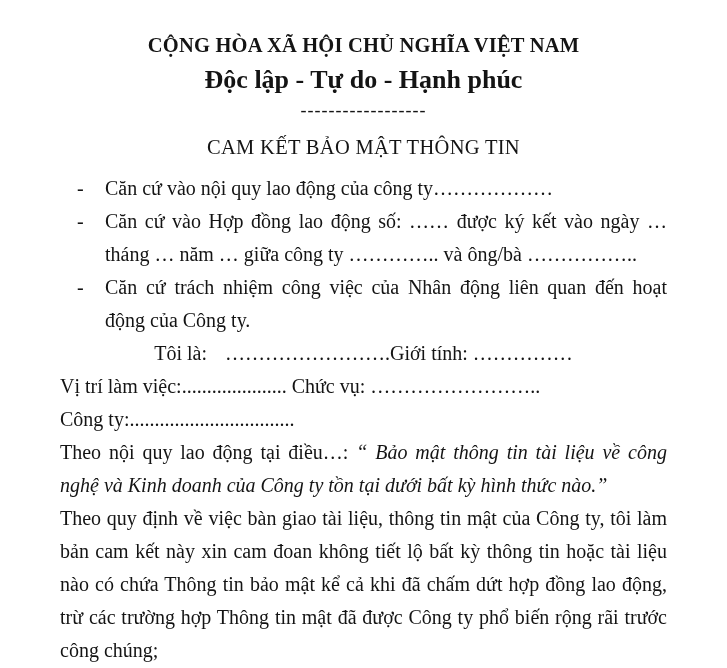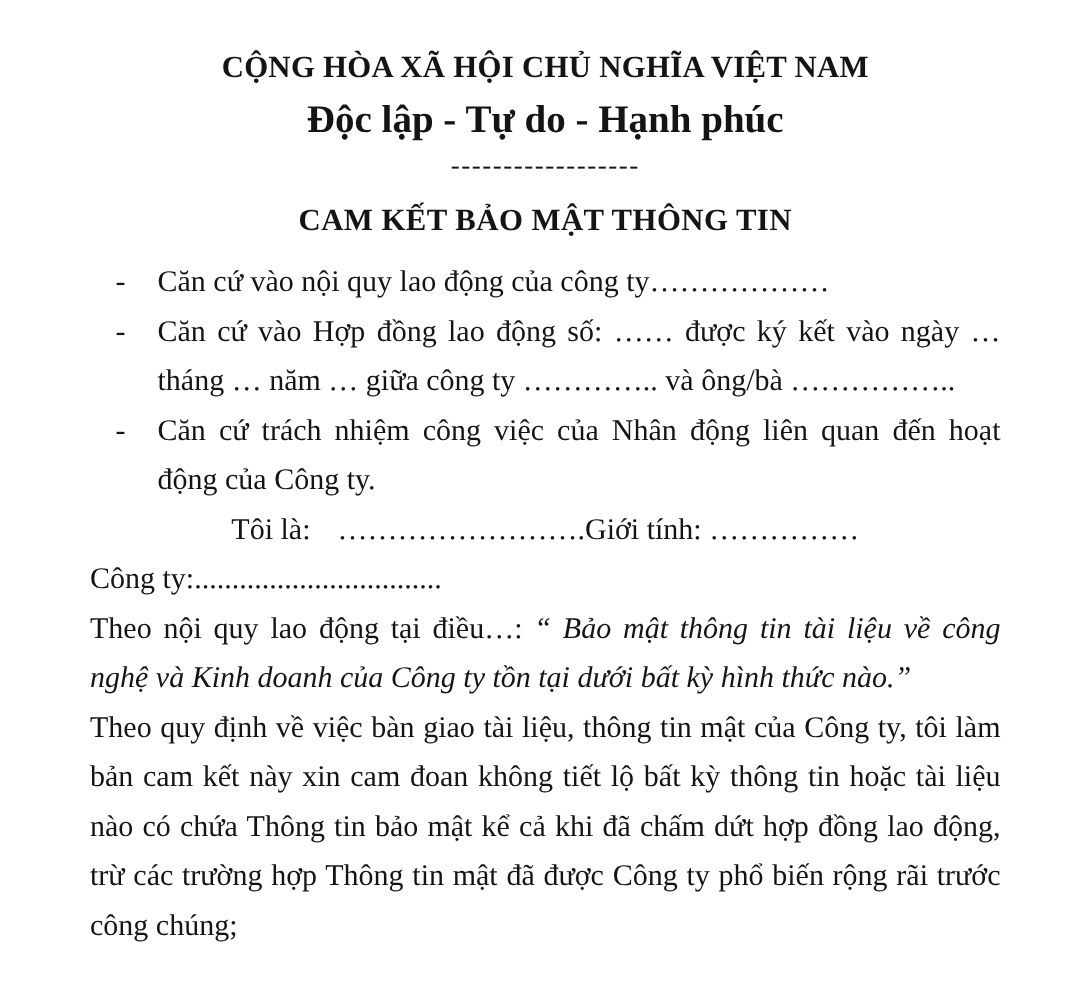--- a/index.html
+++ b/index.html
@@ -10,21 +10,21 @@
   .page {
     width: 727px; height: 668px;
     font-family: "Liberation Serif", "DejaVu Serif", serif;
     color: #141414;
     font-size: 20px;
   }
   .doc-header { text-align: center; padding-top: 32px; line-height: 26px; }
   .doc-header .line1 { font-weight: bold; font-size: 20.5px; letter-spacing: 0.2px; }
   .doc-header .line2 { font-weight: bold; font-size: 26px; margin-top: 9px; }
   .doc-header .divider { margin-top: 4px; letter-spacing: 1px; font-size: 18px; }
-  .doc-header .doc-title { font-weight: bold; font-size: 20.5px; margin-top: 11px; letter-spacing: 0.3px; }
+  .doc-header .doc-title { font-weight: normal; font-size: 20.5px; margin-top: 11px; letter-spacing: 0.3px; }
 
   .content { padding: 12px 60px 0 60px; line-height: 33px; }
   .content p { margin: 0; }
 
   .bullet { display: flex; }
   .bullet .marker { width: 45px; padding-left: 17px; box-sizing: border-box; flex: none; }
   .bullet .btext { flex: 1; text-align: justify; }
 
   .para { text-align: justify; }
   .italic { font-style: italic; }
@@ -61,20 +61,21 @@
     <div class="bullet">
       <span class="marker">-</span>
       <p class="btext">Căn cứ trách nhiệm công việc của Nhân động liên quan đến hoạt động của Công ty.</p>
     </div>
 
     <p class="field-row">
       <span class="left-group"><span>Tôi là:</span><span class="dots">…………………….</span></span>
       <span><span>Giới tính:</span><span class="gender-dots">……………</span></span>
     </p>
 
+    <p>Vị trí làm việc:..................... Chức vụ: ……………………..</p>
     <p>Công ty:.................................</p>
 
     <p class="para"><span>Theo nội quy lao động tại điều…: </span><span class="italic">“ Bảo mật thông tin tài liệu về công nghệ và Kinh doanh của Công ty tồn tại dưới bất kỳ hình thức nào.”</span></p>
 
     <p class="para">Theo quy định về việc bàn giao tài liệu, thông tin mật của Công ty, tôi làm bản cam kết này xin cam đoan không tiết lộ  bất kỳ thông tin hoặc tài liệu nào có chứa Thông tin bảo mật kể cả khi đã chấm dứt hợp đồng lao động, trừ các trường hợp Thông tin mật đã được Công ty phổ biến rộng rãi trước công chúng;</p>
 
   </div>
 
 </div>
 

